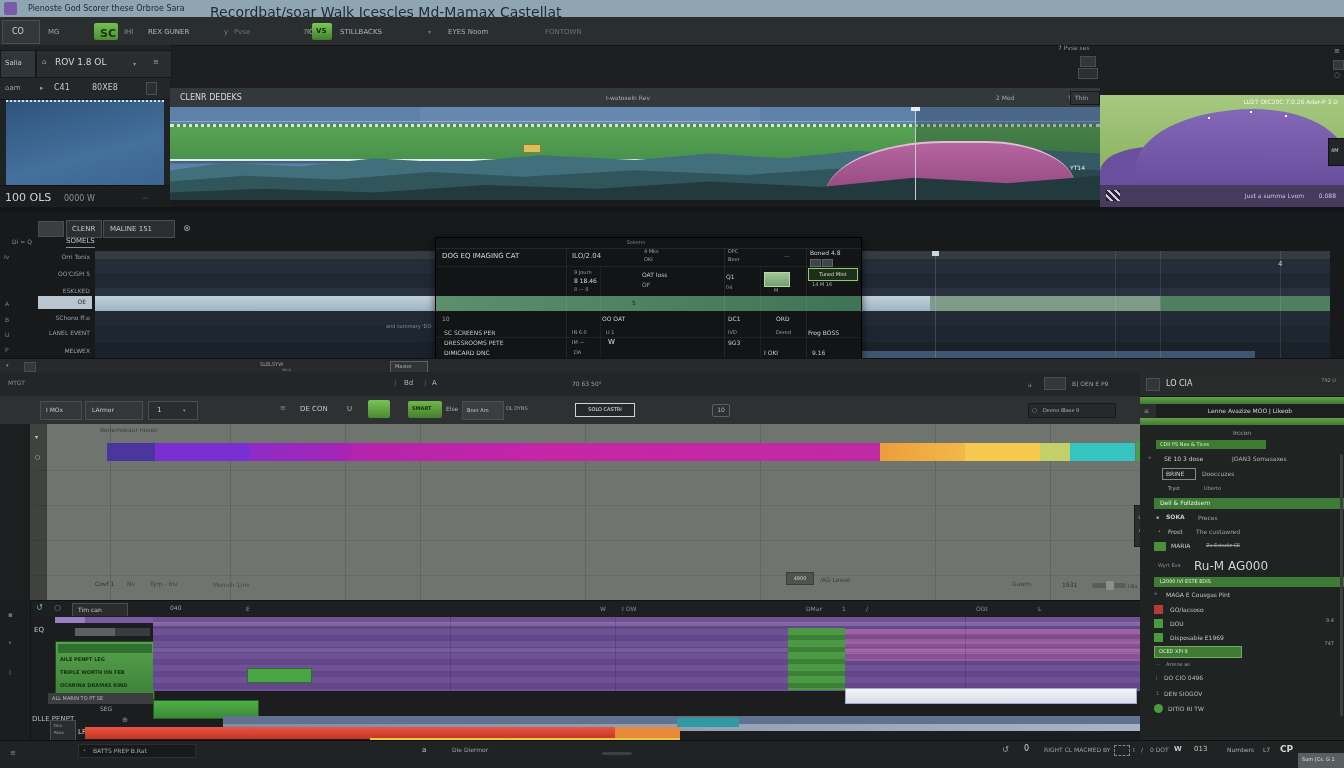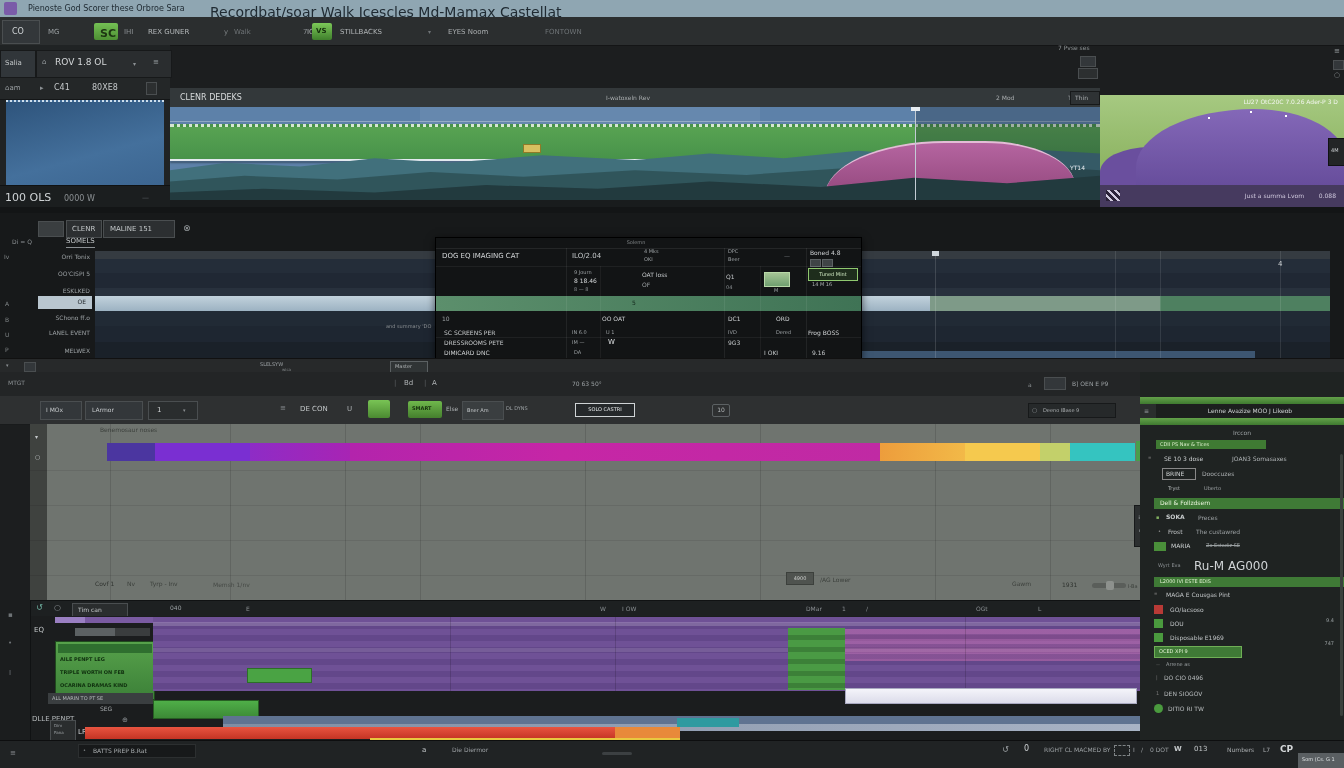--- a/index.html
+++ b/index.html
@@ -29,21 +29,21 @@
     <div class="bx" style="left:2px;top:3px;width:36px;height:22px;">
         <span class="t" style="left:9px;top:7px;font-size:8px;color:#cfd3d5;">CO</span>
       </div>
     <span class="t" style="left:48px;top:12px;color:#9ba0a3;">MG</span>
     <div class="p" style="left:94px;top:6px;width:24px;height:17px;background:linear-gradient(#74c054,#4d8f33);border-radius:2px;">
         <span class="t" style="left:6px;top:5px;color:#1d3512;font-size:11px;font-weight:bold;">SC</span>
       </div>
     <span class="t" style="left:124px;top:12px;color:#8b9093;">IHI</span>
     <span class="t" style="left:148px;top:12px;color:#b4b8ba;">REX GUNER</span>
     <span class="t" style="left:224px;top:12px;color:#7f8486;">y</span>
-    <span class="t" style="left:234px;top:12px;color:#6e7376;">Walk</span>
+    <span class="t" style="left:234px;top:12px;color:#6e7376;">Pvse</span>
     <span class="t" style="left:268px;top:12px;color:#a9adaf;margin-left:39px;">ICES</span>
     <span class="t" style="left:303px;top:12px;color:#8b9093;">7</span>
     <div class="p" style="left:312px;top:6px;width:20px;height:17px;background:linear-gradient(#7cc858,#3f7f2c);border-radius:2px;">
         <span class="t" style="left:4px;top:5px;color:#15300d;font-size:7px;font-weight:bold;">VS</span>
       </div>
     <span class="t" style="left:340px;top:12px;color:#b0b4b6;">STILLBACKS</span>
     <span class="t" style="left:428px;top:12px;color:#6e7376;font-size:6px;">▾</span>
     <span class="t" style="left:448px;top:12px;color:#a9adaf;">EYES Noom</span>
     <span class="t" style="left:545px;top:12px;color:#6e7376;">FONTOWN</span>
   </div>
@@ -407,20 +407,25 @@
     <div class="p" style="left:340px;top:122px;width:310px;height:2px;background:#e8c840;"></div>
   </div>
 
   <div class="p" style="left:0;top:600px;width:30px;height:140px;background:#1b1d1e;border-right:1px solid #101213;">
     <span class="t" style="left:8px;top:12px;color:#6e7376;">▪</span>
     <span class="t" style="left:8px;top:40px;color:#6e7376;">•</span>
     <span class="t" style="left:9px;top:70px;color:#6e7376;">I</span>
   </div>
 
   <div class="p" style="left:1140px;top:372px;width:204px;height:396px;background:#1f2322;">
+    <div class="p" style="left:0;top:0;width:204px;height:24px;background:#272b2a;border-bottom:1px solid #141716;">
+      <div class="bx" style="left:6px;top:6px;width:12px;height:11px;background:#31363a;"></div>
+      <span class="t" style="left:26px;top:8px;font-size:8px;color:#d8dbdc;">LO CIA</span>
+      <span class="t r" style="right:8px;top:6px;font-size:5px;color:#8b9093;">792 U</span>
+    </div>
     <div class="p" style="left:0;top:25px;width:204px;height:7px;background:linear-gradient(#63a14a,#3f7a30);"></div>
     <div class="p" style="left:0;top:32px;width:16px;height:14px;background:#2a2e2d;">
         <span class="t" style="left:4px;top:4px;font-size:6px;color:#9ba0a3;">≡</span>
       </div>
     <div class="p" style="left:16px;top:32px;width:188px;height:14px;background:#1c1f1e;">
         <span class="t c" style="left:0;top:4px;width:188px;font-size:6px;color:#cfd3d4;">Lenne Avazize MOO J Likeob</span>
       </div>
     <div class="p" style="left:0;top:46px;width:204px;height:7px;background:linear-gradient(#63a14a,#3f7a30);"></div>
     <span class="t c" style="left:0;top:58px;width:204px;font-size:6px;color:#9aa0a2;">Irccon</span>
     <div class="p" style="left:16px;top:68px;width:110px;height:9px;background:#3f7a33;">

